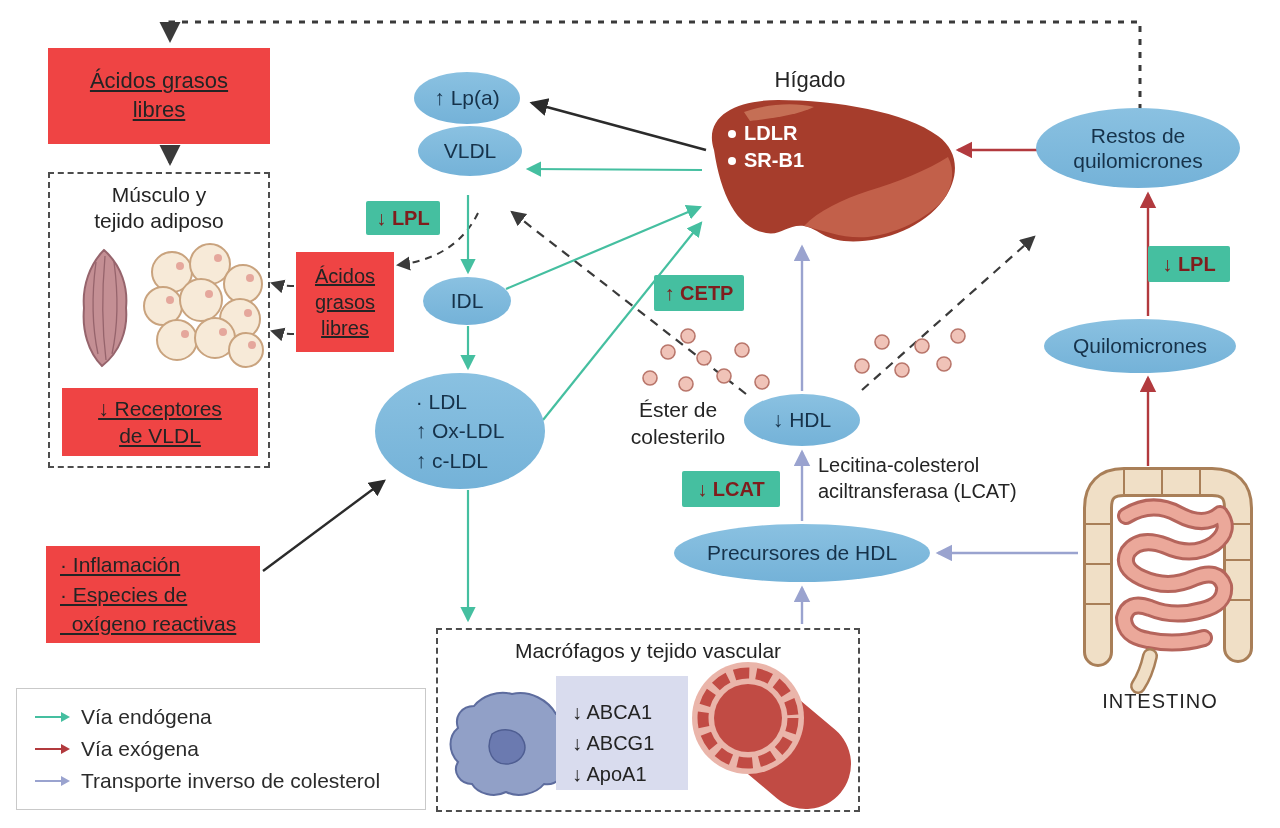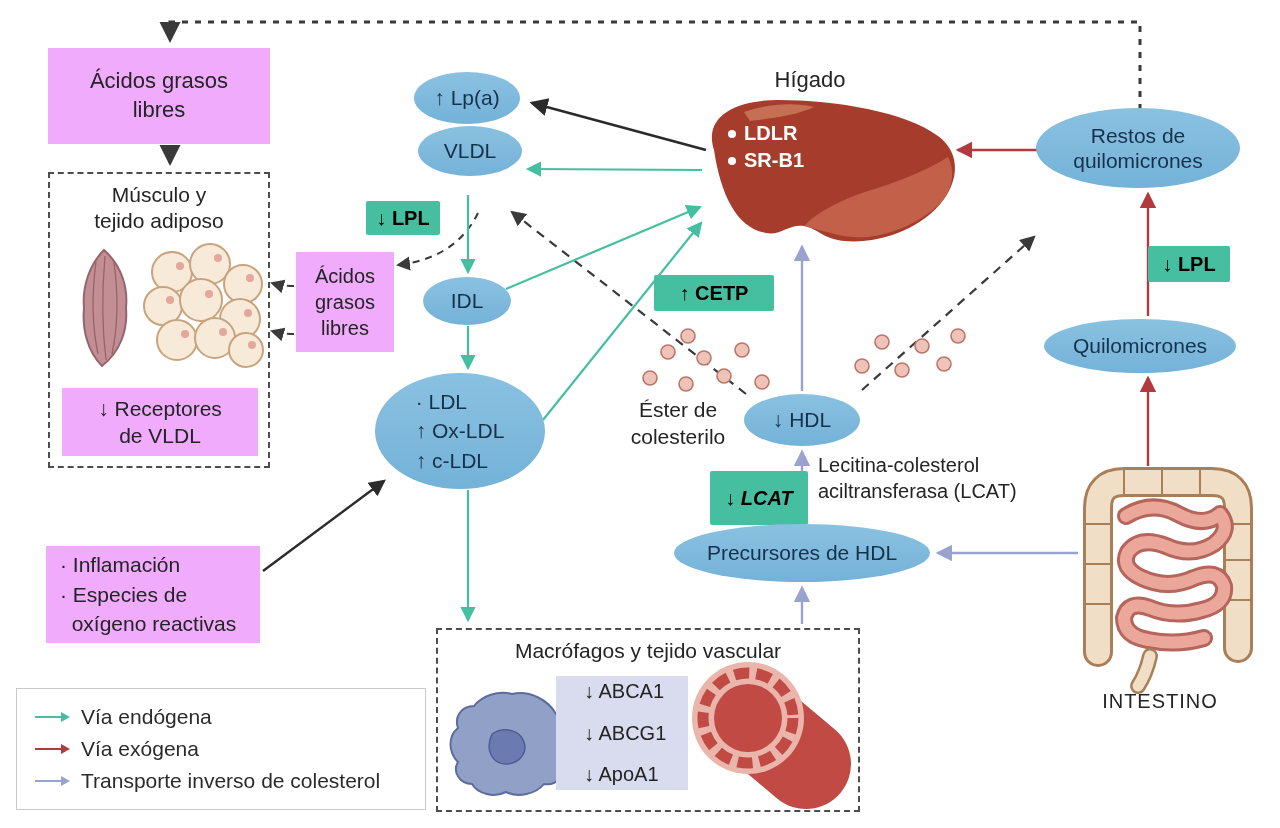--- a/index.html
+++ b/index.html
@@ -10,33 +10,33 @@
   .pre { white-space:pre-line; }
   .prex { white-space:pre; }
 
   .node {
     background:linear-gradient(180deg,#8ac1e1 0%, #74b2d8 100%);
     border-radius:50%;
     display:flex; align-items:center; justify-content:center;
     text-align:center; color:#16324a; font-size:21px; line-height:1.2;
   }
   .tag {
-    background:#45bfa0; color:#000000; font-weight:bold; font-size:20px;
+    background:#45bfa0; color:#7f1d1d; font-weight:bold; font-size:20px;
     display:flex; align-items:center; justify-content:center; border-radius:2px;
   }
   .pinkbox {
-    background:#f0abfc; color:#242424; display:flex; flex-direction:column;
-    align-items:center; justify-content:center; text-align:center; font-size:21px; line-height:1.3;
+    background:#ef4444; color:#242424; display:flex; flex-direction:column;
+    align-items:center; justify-content:center; text-align:center; font-size:21px; line-height:1.3;text-decoration:underline;
   }
   .dashedbox { border:2px dashed #4d4d4d; background:transparent; }
   .boxtitle { text-align:center; font-size:21px; color:#242424; line-height:1.25; }
   .plain { font-size:20px; color:#242424; line-height:1.3; }
   .purplebox {
     background:#d9dcee; color:#242424; font-size:20px; line-height:1.55;
-    display:flex; flex-direction:column; justify-content:space-between; padding-left:28px;
+    display:flex; flex-direction:column; justify-content:flex-end; padding-left:16px;
   }
   .legend {
     border:1px solid #c9c9c9; background:#fff; padding:12px 16px;
     display:flex; flex-direction:column; justify-content:space-around;
   }
   .legrow { display:flex; align-items:center; gap:10px; font-size:21px; color:#2b2b2b; }
   .liver-markers { display:flex; flex-direction:column; gap:4px; }
   .lm-row { display:flex; align-items:center; gap:8px; color:#fff; font-size:20px; font-weight:600; }
   .lm-dot { width:8px; height:8px; border-radius:50%; background:#fff; }
   .ldl-lines { text-align:left; font-size:21px; line-height:1.4; color:#16324a; }
@@ -215,28 +215,28 @@
     <div class="lm-row">
       <span class="lm-dot"></span>
       <span>LDLR</span>
     </div>
     <div class="lm-row">
       <span class="lm-dot"></span>
       <span>SR-B1</span>
     </div>
   </div>
 
-  <div class="abs tag" style="left:654px; top:275px; width:120px; height:36px;">↑ CETP</div>
+  <div class="abs tag" style="left:654px; top:275px; width:90px; height:36px;">↑ CETP</div>
 
   <div class="abs plain pre" style="left:596px; top:396px; width:164px; text-align:center; font-size:21px;">Éster de
 colesterilo</div>
 
   <div class="abs node" style="left:744px; top:394px; width:116px; height:52px;">↓ HDL</div>
 
-  <div class="abs tag" style="left:710px; top:471px; width:98px; height:54px;font-style:italic;">↓ LCAT</div>
+  <div class="abs tag" style="left:682px; top:471px; width:98px; height:36px;">↓ LCAT</div>
 
   <div class="abs plain pre" style="left:818px; top:452px; width:260px; font-size:20px;">Lecitina-colesterol
 aciltransferasa (LCAT)</div>
 
   <div class="abs node" style="left:674px; top:524px; width:256px; height:58px;">Precursores de HDL</div>
 
   <div class="abs node pre" style="left:1036px; top:108px; width:204px; height:80px;">Restos de
 quilomicrones</div>
 
   <div class="abs tag" style="left:1148px; top:246px; width:82px; height:36px;">↓ LPL</div>

